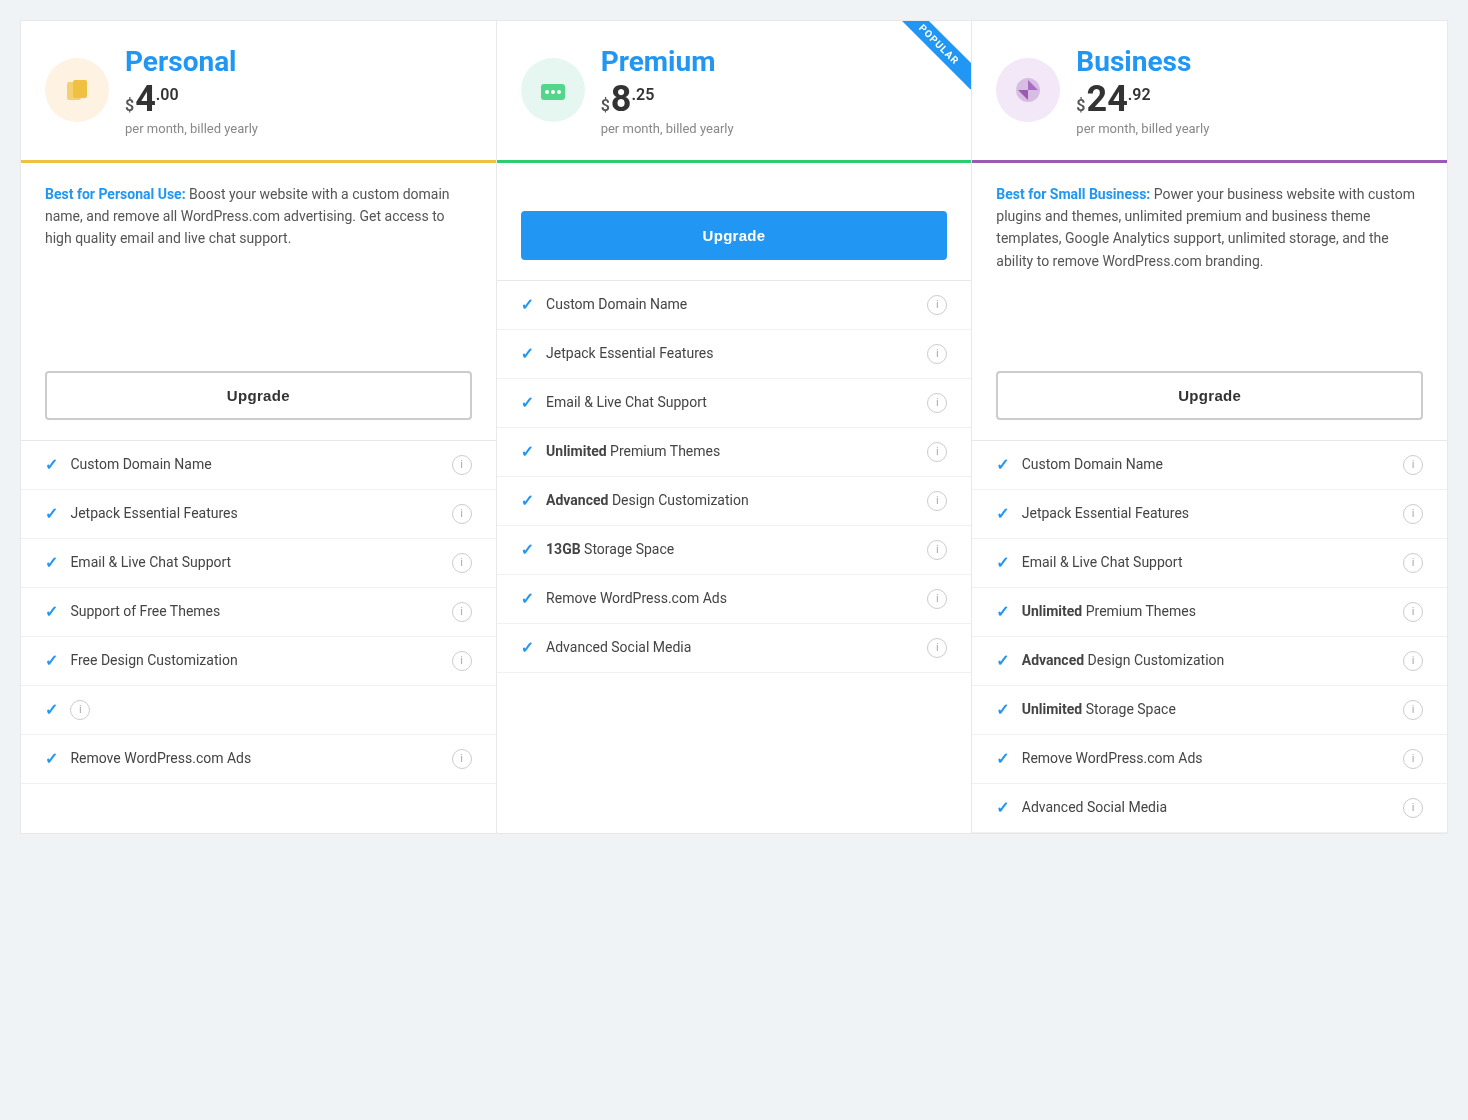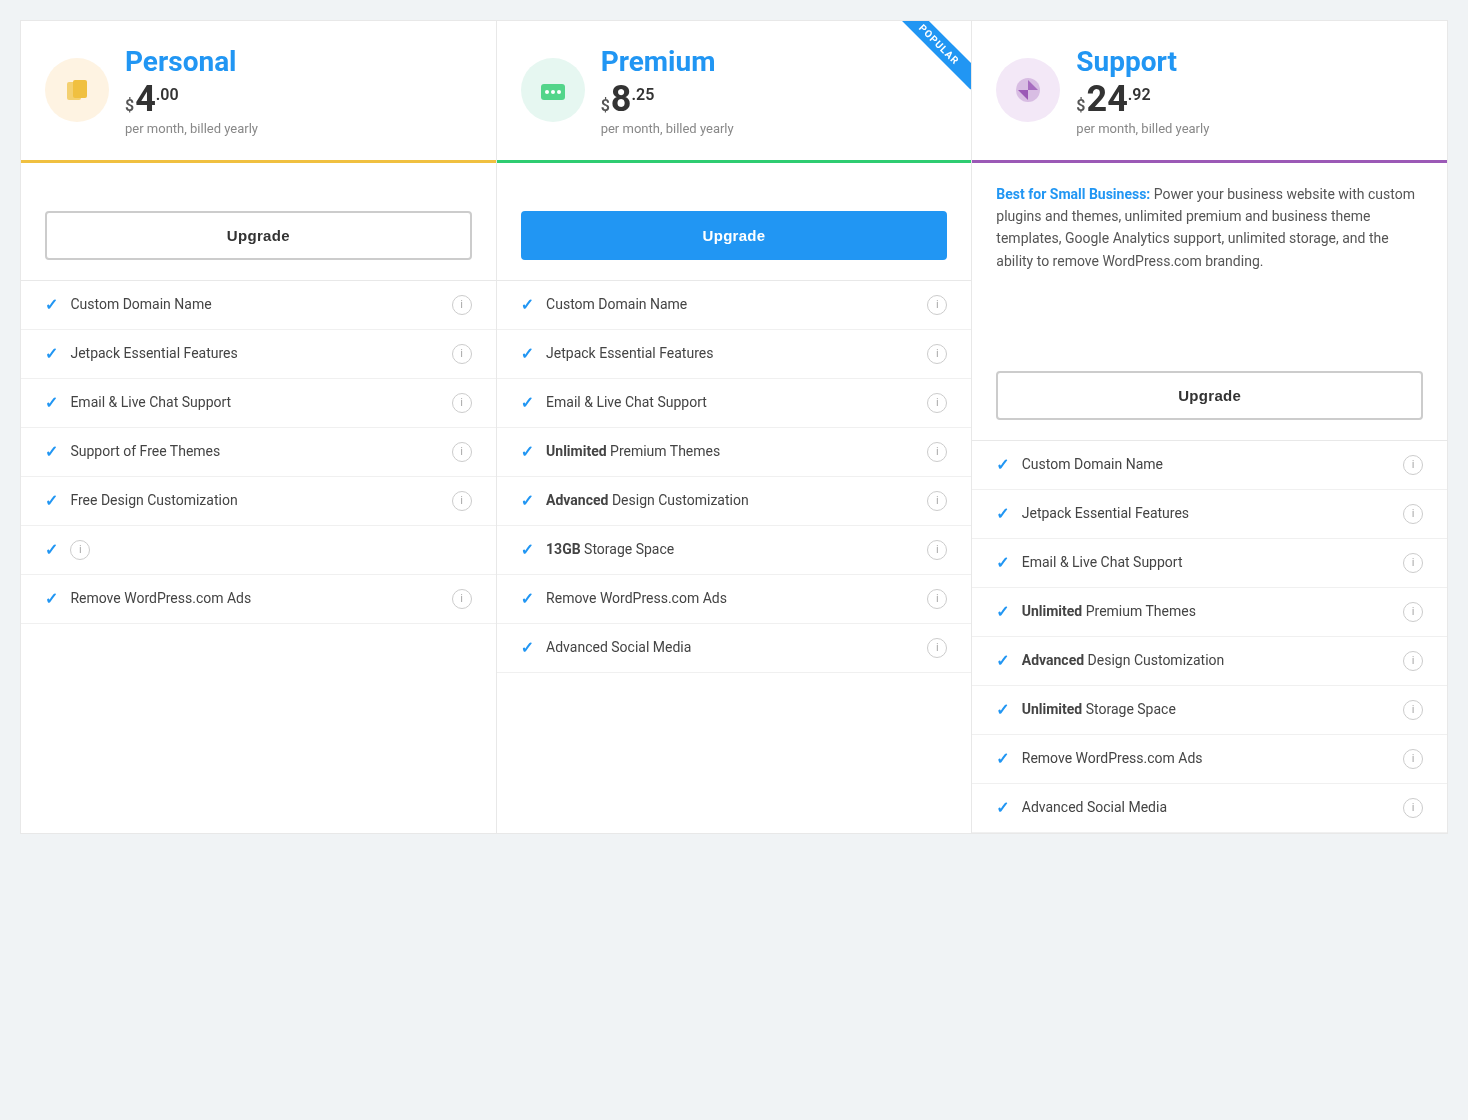--- a/index.html
+++ b/index.html
@@ -208,20 +208,24 @@
           <div class="plan-price-line">
             <span class="price-dollar">$</span>
             <span class="price-whole">4</span>
             <span class="price-decimal">.00</span>
           </div>
           <div class="plan-billing">per month, billed yearly</div>
         </div>
       </div>
     </div>
     <div class="plan-divider personal"></div>
+    <div class="plan-description">
+      <strong>Best for Personal Use:</strong>
+      <span> Boost your website with a custom domain name, and remove all WordPress.com advertising. Get access to high quality email and live chat support.</span>
+    </div>
     <div class="plan-upgrade">
       <button class="upgrade-btn ">Upgrade</button>
     </div>
     <div class="features-list">
       <div class="feature-item">
       <span class="feature-check">✓</span>
       <span class="feature-label">Custom Domain Name</span>
       <span class="feature-info">i</span>
     </div>
         <div class="feature-item">
@@ -333,21 +337,21 @@
     <div class="plan-header">
       <div class="plan-header-top">
         <div class="plan-icon business">
           <svg width="36" height="36" viewBox="0 0 36 36" fill="none" xmlns="http://www.w3.org/2000/svg">
     <circle cx="18" cy="18" r="12" fill="#9b59b6" opacity="0.3"></circle>
     <path d="M18 8 L28 18 L18 18 Z" fill="#9b59b6" opacity="0.8"></path>
     <path d="M18 18 L18 28 L8 18 Z" fill="#9b59b6"></path>
   </svg>
         </div>
         <div class="plan-title-area">
-          <div class="plan-name">Support</div>
+          <div class="plan-name">Business</div>
           <div class="plan-price-line">
             <span class="price-dollar">$</span>
             <span class="price-whole">24</span>
             <span class="price-decimal">.92</span>
           </div>
           <div class="plan-billing">per month, billed yearly</div>
         </div>
       </div>
     </div>
     <div class="plan-divider business"></div>

